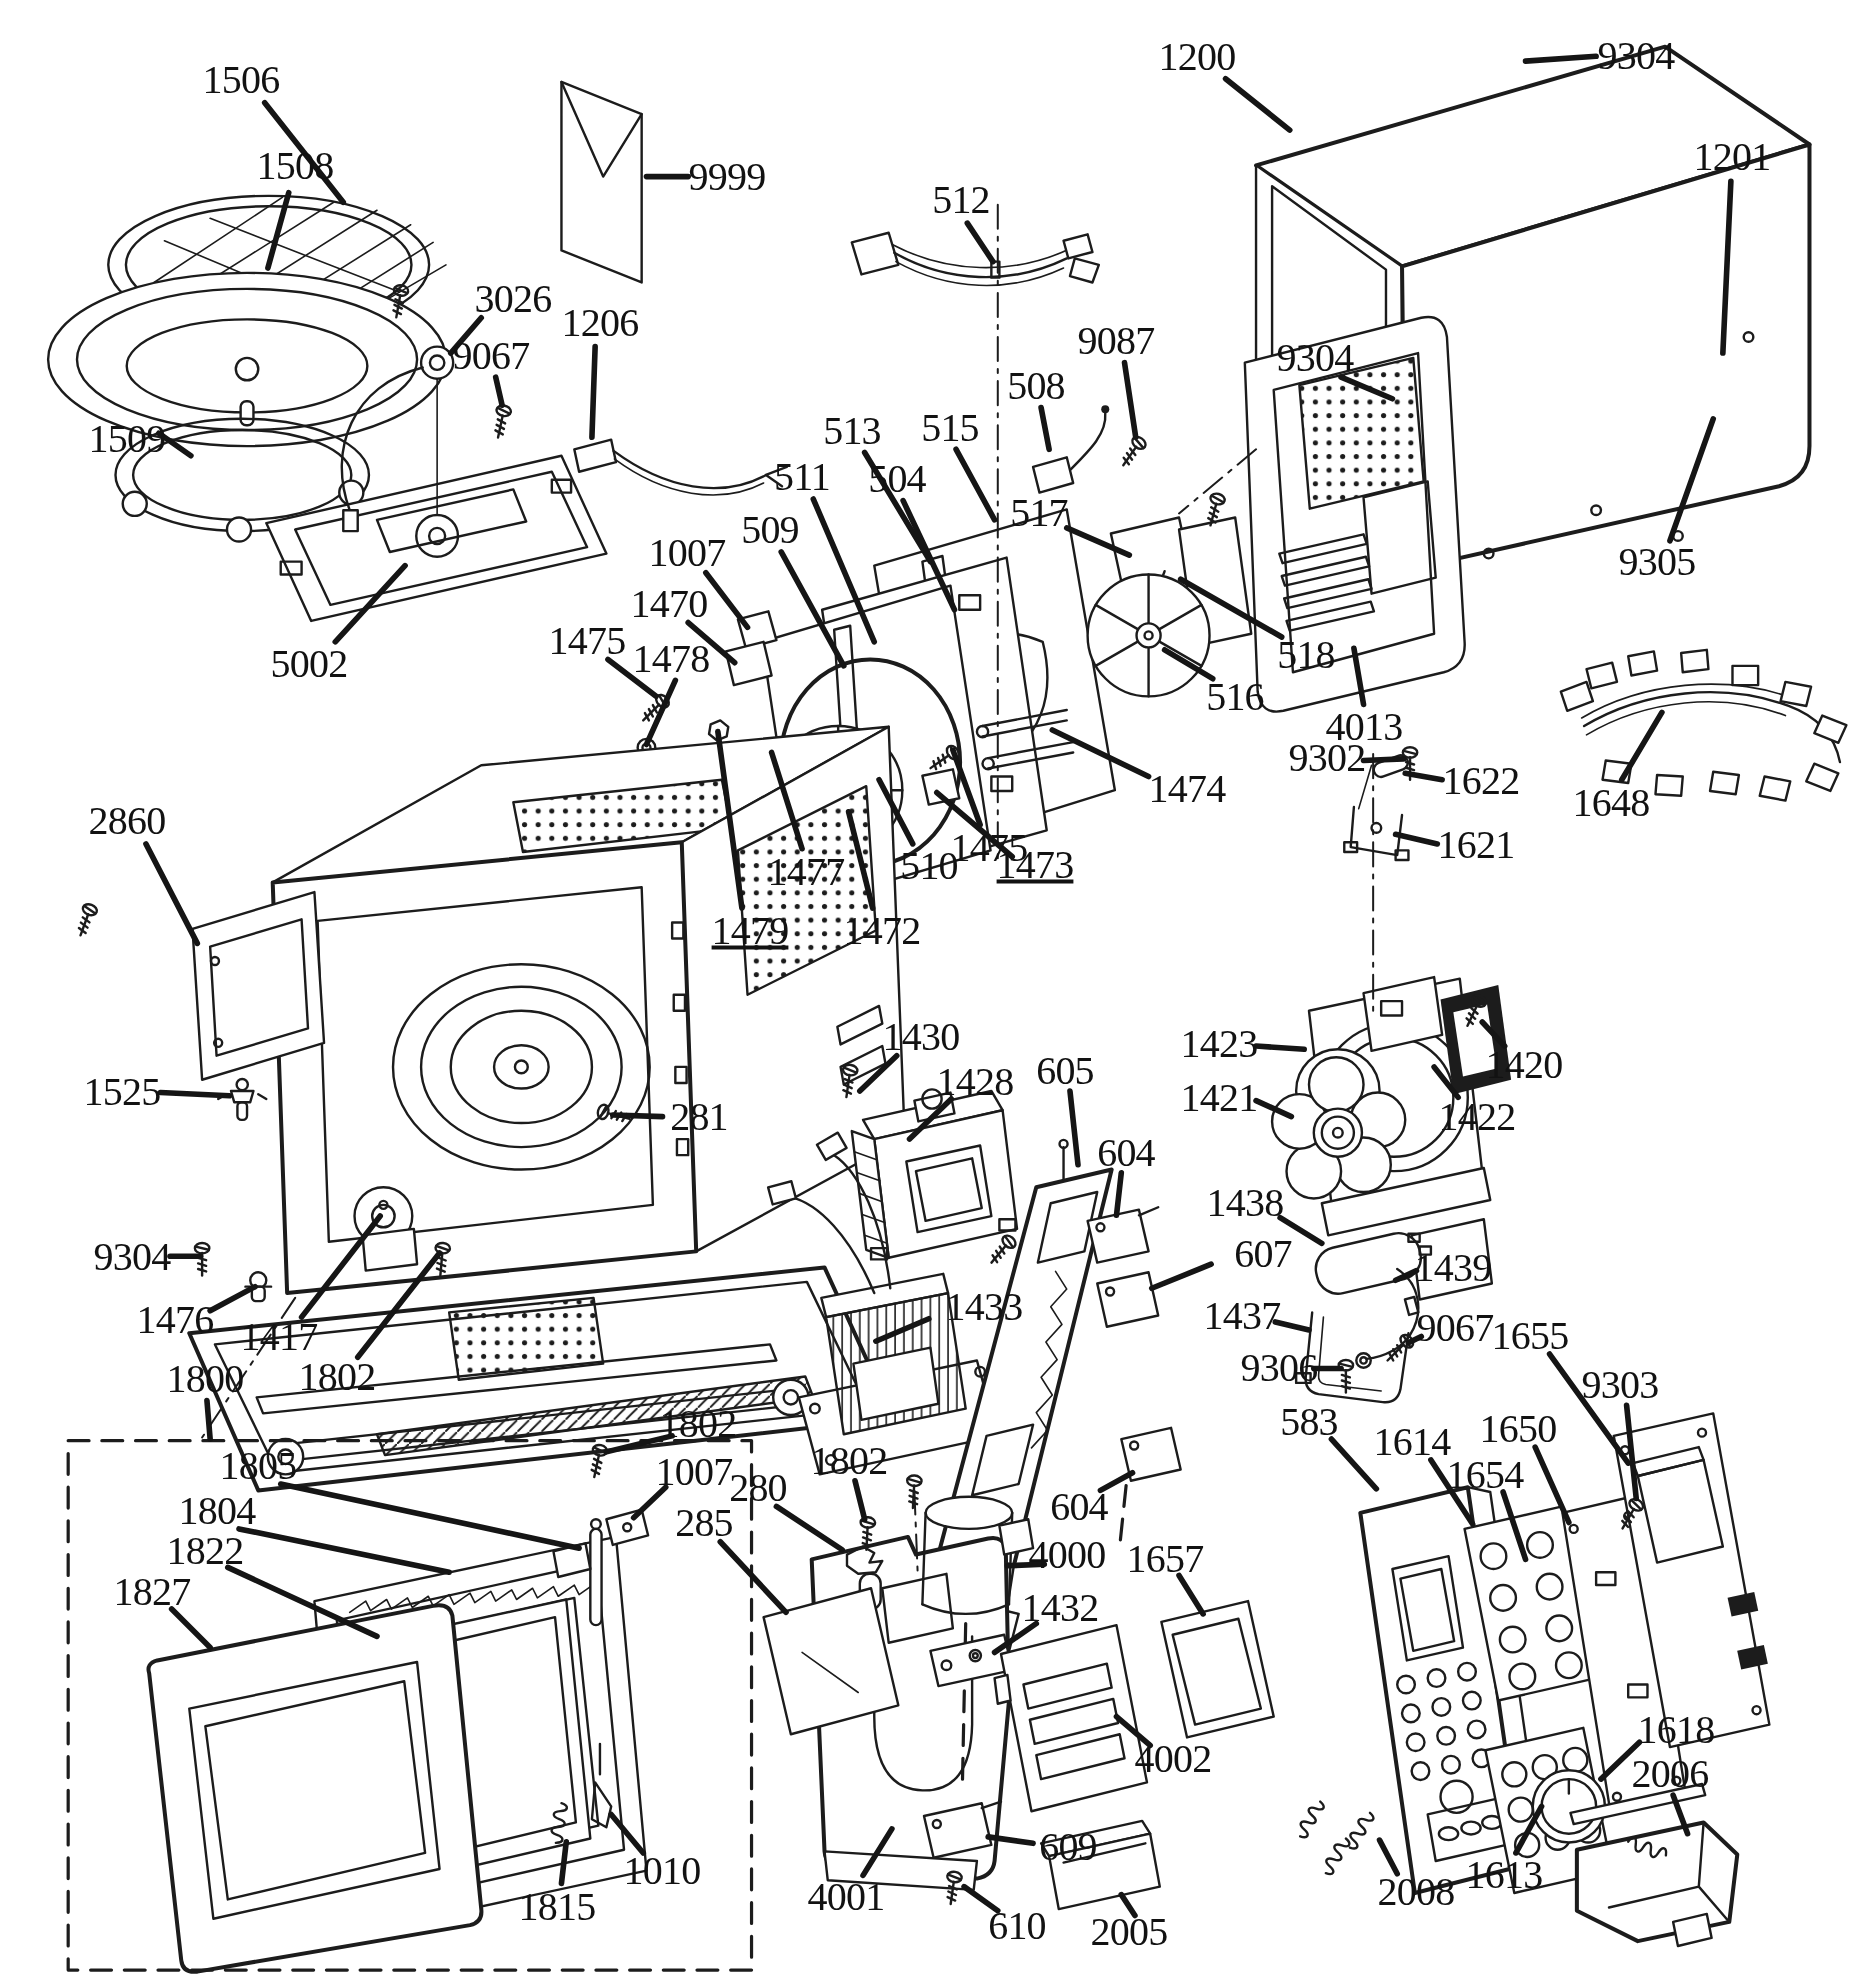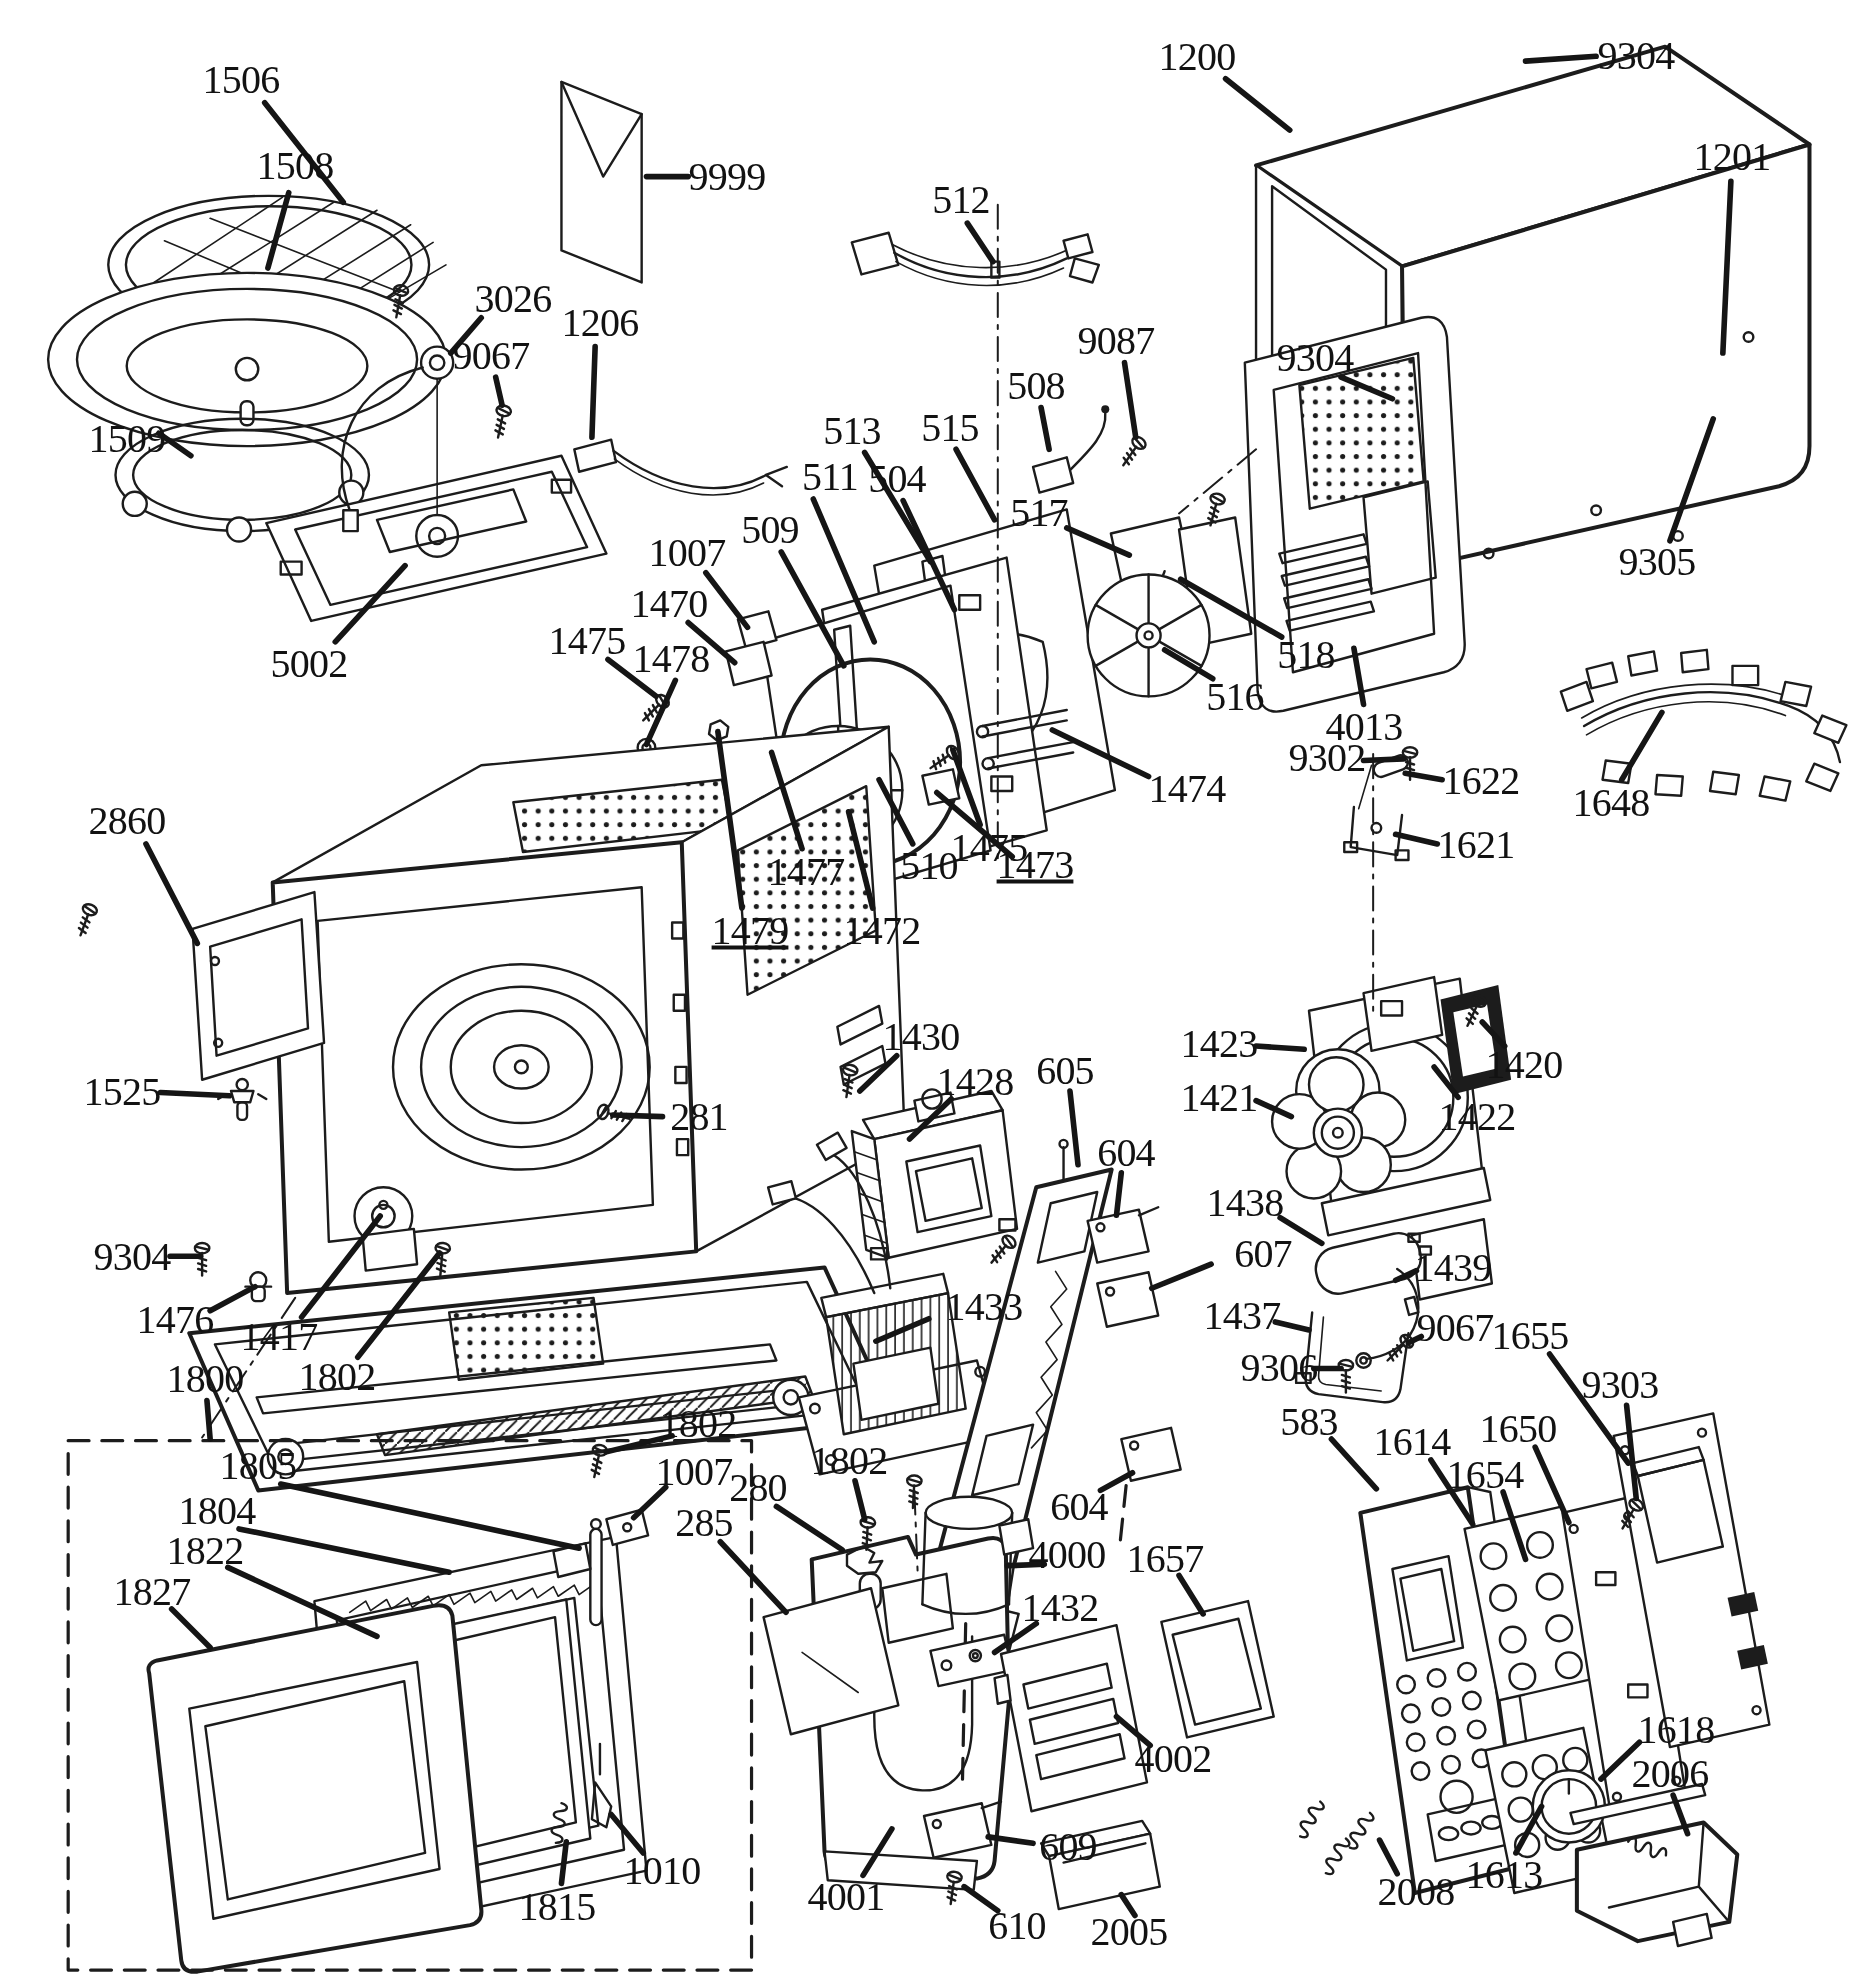--- a/index.html
+++ b/index.html
@@ -657,21 +657,21 @@
       <div class="callout" style="left: 1036px; top: 385px;">508</div>
       <div class="callout" style="left: 1116px; top: 340px;">9087</div>
       <div class="callout" style="left: 1197px; top: 56px;">1200</div>
       <div class="callout" style="left: 1636px; top: 55px;">9304</div>
       <div class="callout" style="left: 1732px; top: 156px;">1201</div>
       <div class="callout" style="left: 1657px; top: 561px;">9305</div>
       <div class="callout" style="left: 1315px; top: 357px;">9304</div>
       <div class="callout" style="left: 852px; top: 430px;">513</div>
       <div class="callout" style="left: 950px; top: 427px;">515</div>
       <div class="callout" style="left: 897px; top: 478px;">504</div>
-      <div class="callout" style="left: 802px; top: 476px; margin-left: 28px;">511</div>
+      <div class="callout" style="left: 802px; top: 476px;">511</div>
       <div class="callout" style="left: 770px; top: 529px;">509</div>
       <div class="callout" style="left: 1039px; top: 512px;">517</div>
       <div class="callout" style="left: 1306px; top: 654px;">518</div>
       <div class="callout" style="left: 1235px; top: 696px;">516</div>
       <div class="callout" style="left: 1364px; top: 726px;">4013</div>
       <div class="callout" style="left: 1611px; top: 802px;">1648</div>
       <div class="callout" style="left: 1327px; top: 757px;">9302</div>
       <div class="callout" style="left: 1481px; top: 780px;">1622</div>
       <div class="callout" style="left: 1476px; top: 844px;">1621</div>
       <div class="callout" style="left: 687px; top: 552px;">1007</div>

